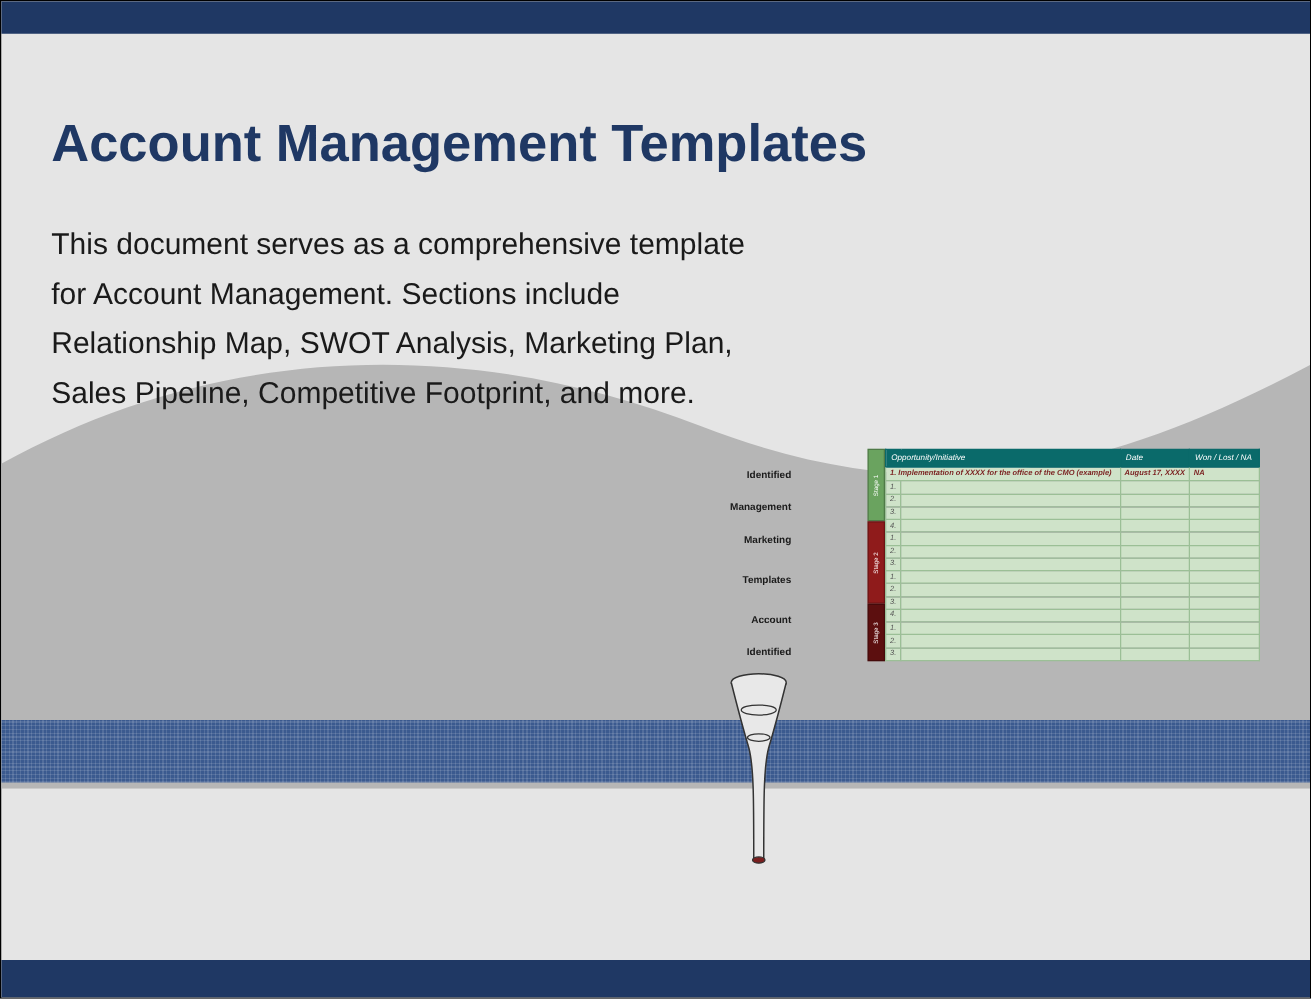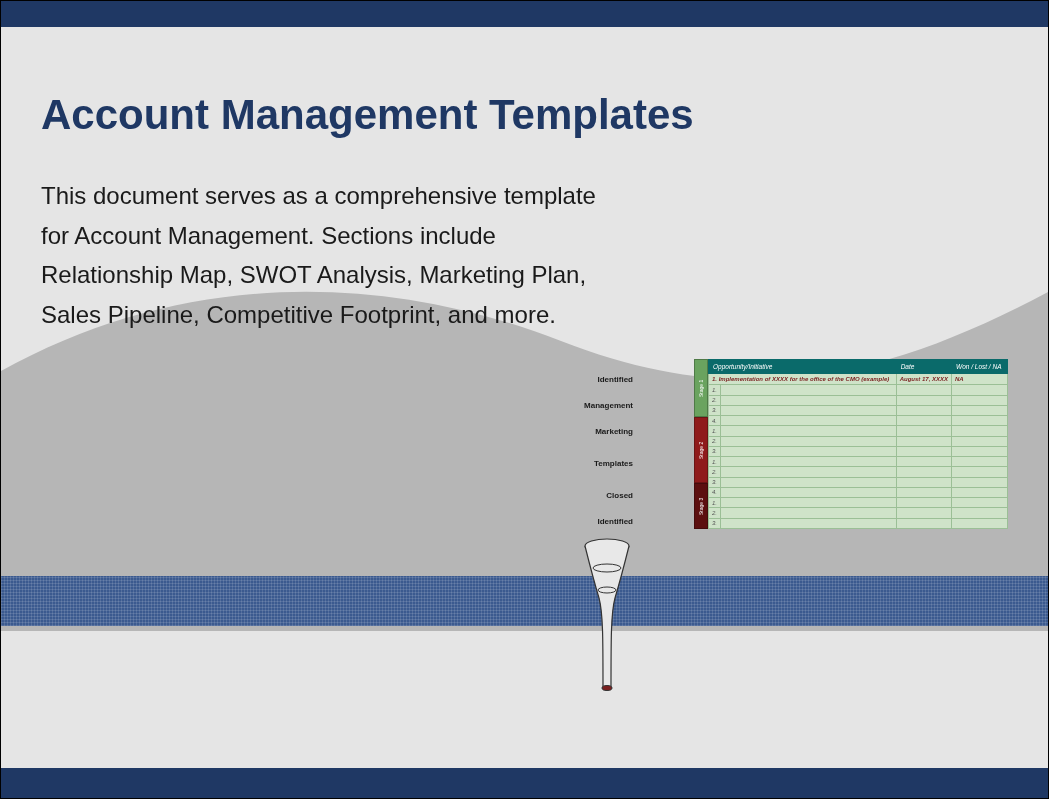--- a/index.html
+++ b/index.html
@@ -161,21 +161,21 @@
   <h1 class="title">Account Management Templates</h1>
 
   <p class="body-text">This document serves as a comprehensive template for Account Management.  Sections include Relationship Map, SWOT Analysis, Marketing Plan, Sales Pipeline, Competitive Footprint, and more.</p>
 
   <div class="funnel-block">
     <div class="funnel-labels">
       <div>Identified</div>
       <div>Management</div>
       <div>Marketing</div>
       <div style="height:38px">Templates</div>
-      <div>Closed</div>
+      <div>Account</div>
       <div>Identified</div>
     </div>
     <svg class="funnel-svg" viewBox="0 0 48 170">
       <ellipse cx="24" cy="8" rx="22" ry="7" fill="#e8e8e8" stroke="#333" stroke-width="1.2"></ellipse>
       <path d="M2,8 C2,8 10,40 16,60 C20,75 20,100 20,150 L28,150 C28,100 28,75 32,60 C38,40 46,8 46,8" fill="#e8e8e8" stroke="#333" stroke-width="1.2"></path>
       <ellipse cx="24" cy="30" rx="14" ry="4" fill="none" stroke="#333" stroke-width="1"></ellipse>
       <ellipse cx="24" cy="52" rx="9" ry="3" fill="none" stroke="#333" stroke-width="1"></ellipse>
       <ellipse cx="24" cy="150" rx="5" ry="2.5" fill="#7a1f1f" stroke="#333" stroke-width="1"></ellipse>
     </svg>
   </div>

